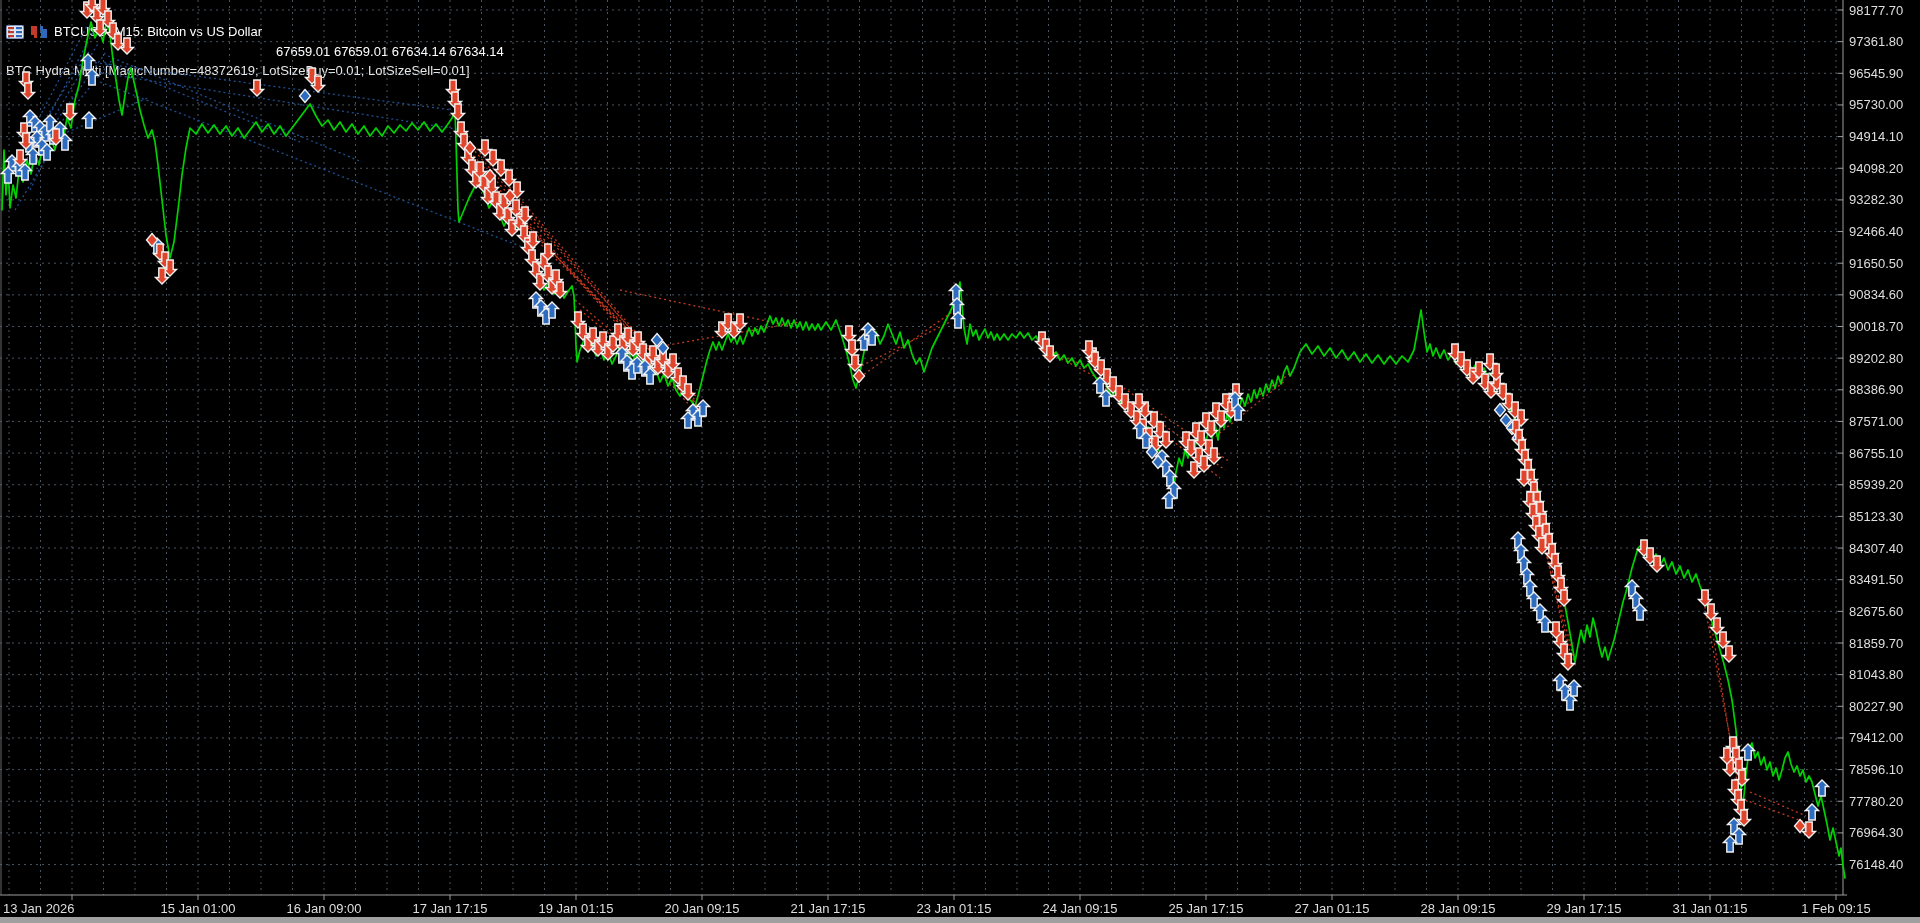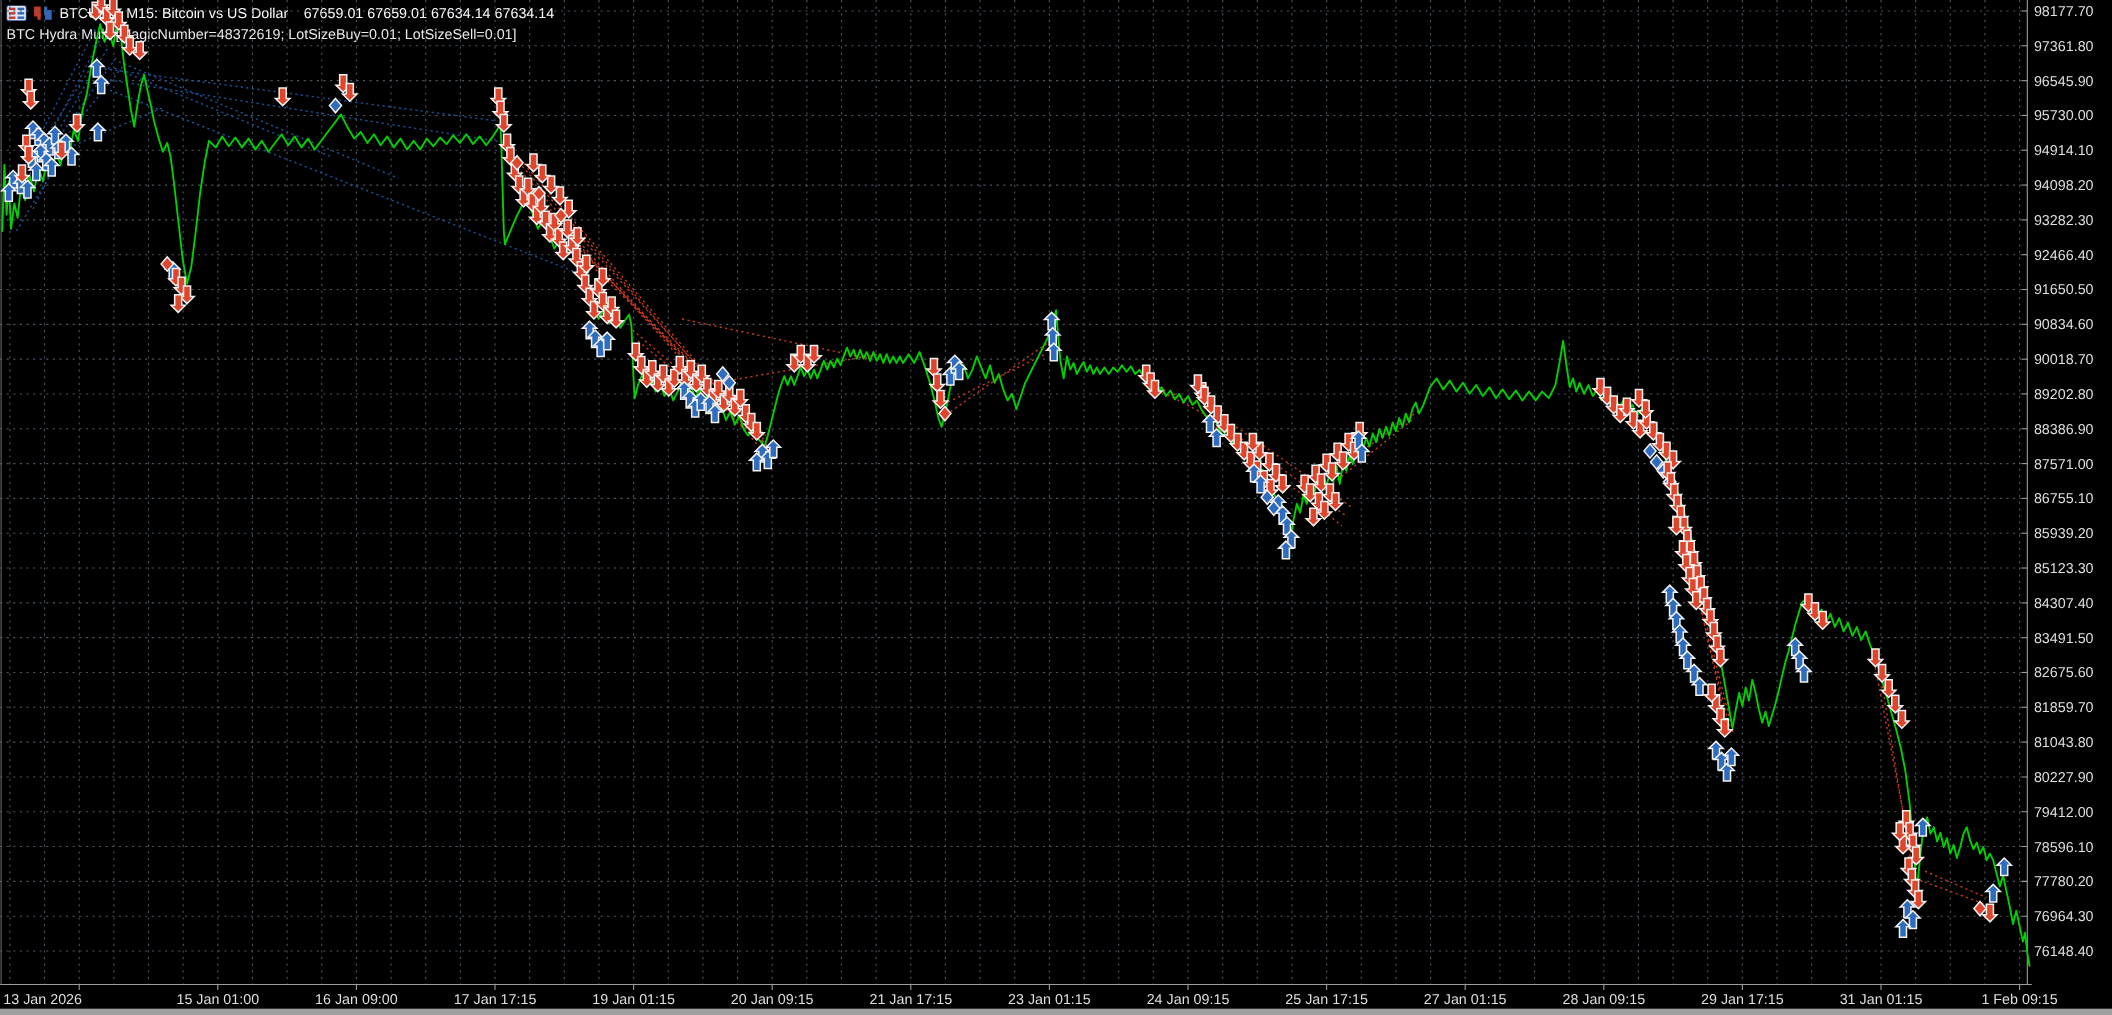--- a/index.html
+++ b/index.html
@@ -1,21 +1,21 @@
 <!DOCTYPE html>
 <html><head>
 <meta charset="utf-8">
 <style>
   html,body{margin:0;padding:0;background:#000;}
   #app{position:relative;width:1920px;height:923px;background:#000;overflow:hidden;
        font-family:"Liberation Sans", sans-serif;}
   #chart-svg{position:absolute;left:0;top:0;z-index:2;}
   #header{position:absolute;left:6px;top:4px;z-index:1;color:#fff;}
   #header .row1{display:flex;align-items:center;gap:6px;font-size:13px;white-space:nowrap;}
-  #header .row1 .quotes{margin-left:8px;}
+  #header .row1 .quotes{margin-left:8px;margin-top:40px;}
   #header .row2{margin-top:4px;font-size:13px;color:#e8e8e8;white-space:nowrap;}
   .hicon{display:inline-block;width:18px;height:14px;}
   #bottom-strip{position:absolute;left:0;bottom:0;width:1920px;height:6px;background:#a0a0a0;z-index:3;}
 </style>
 </head>
 <body>
 
 <div id="app">
 
   <div id="header">

